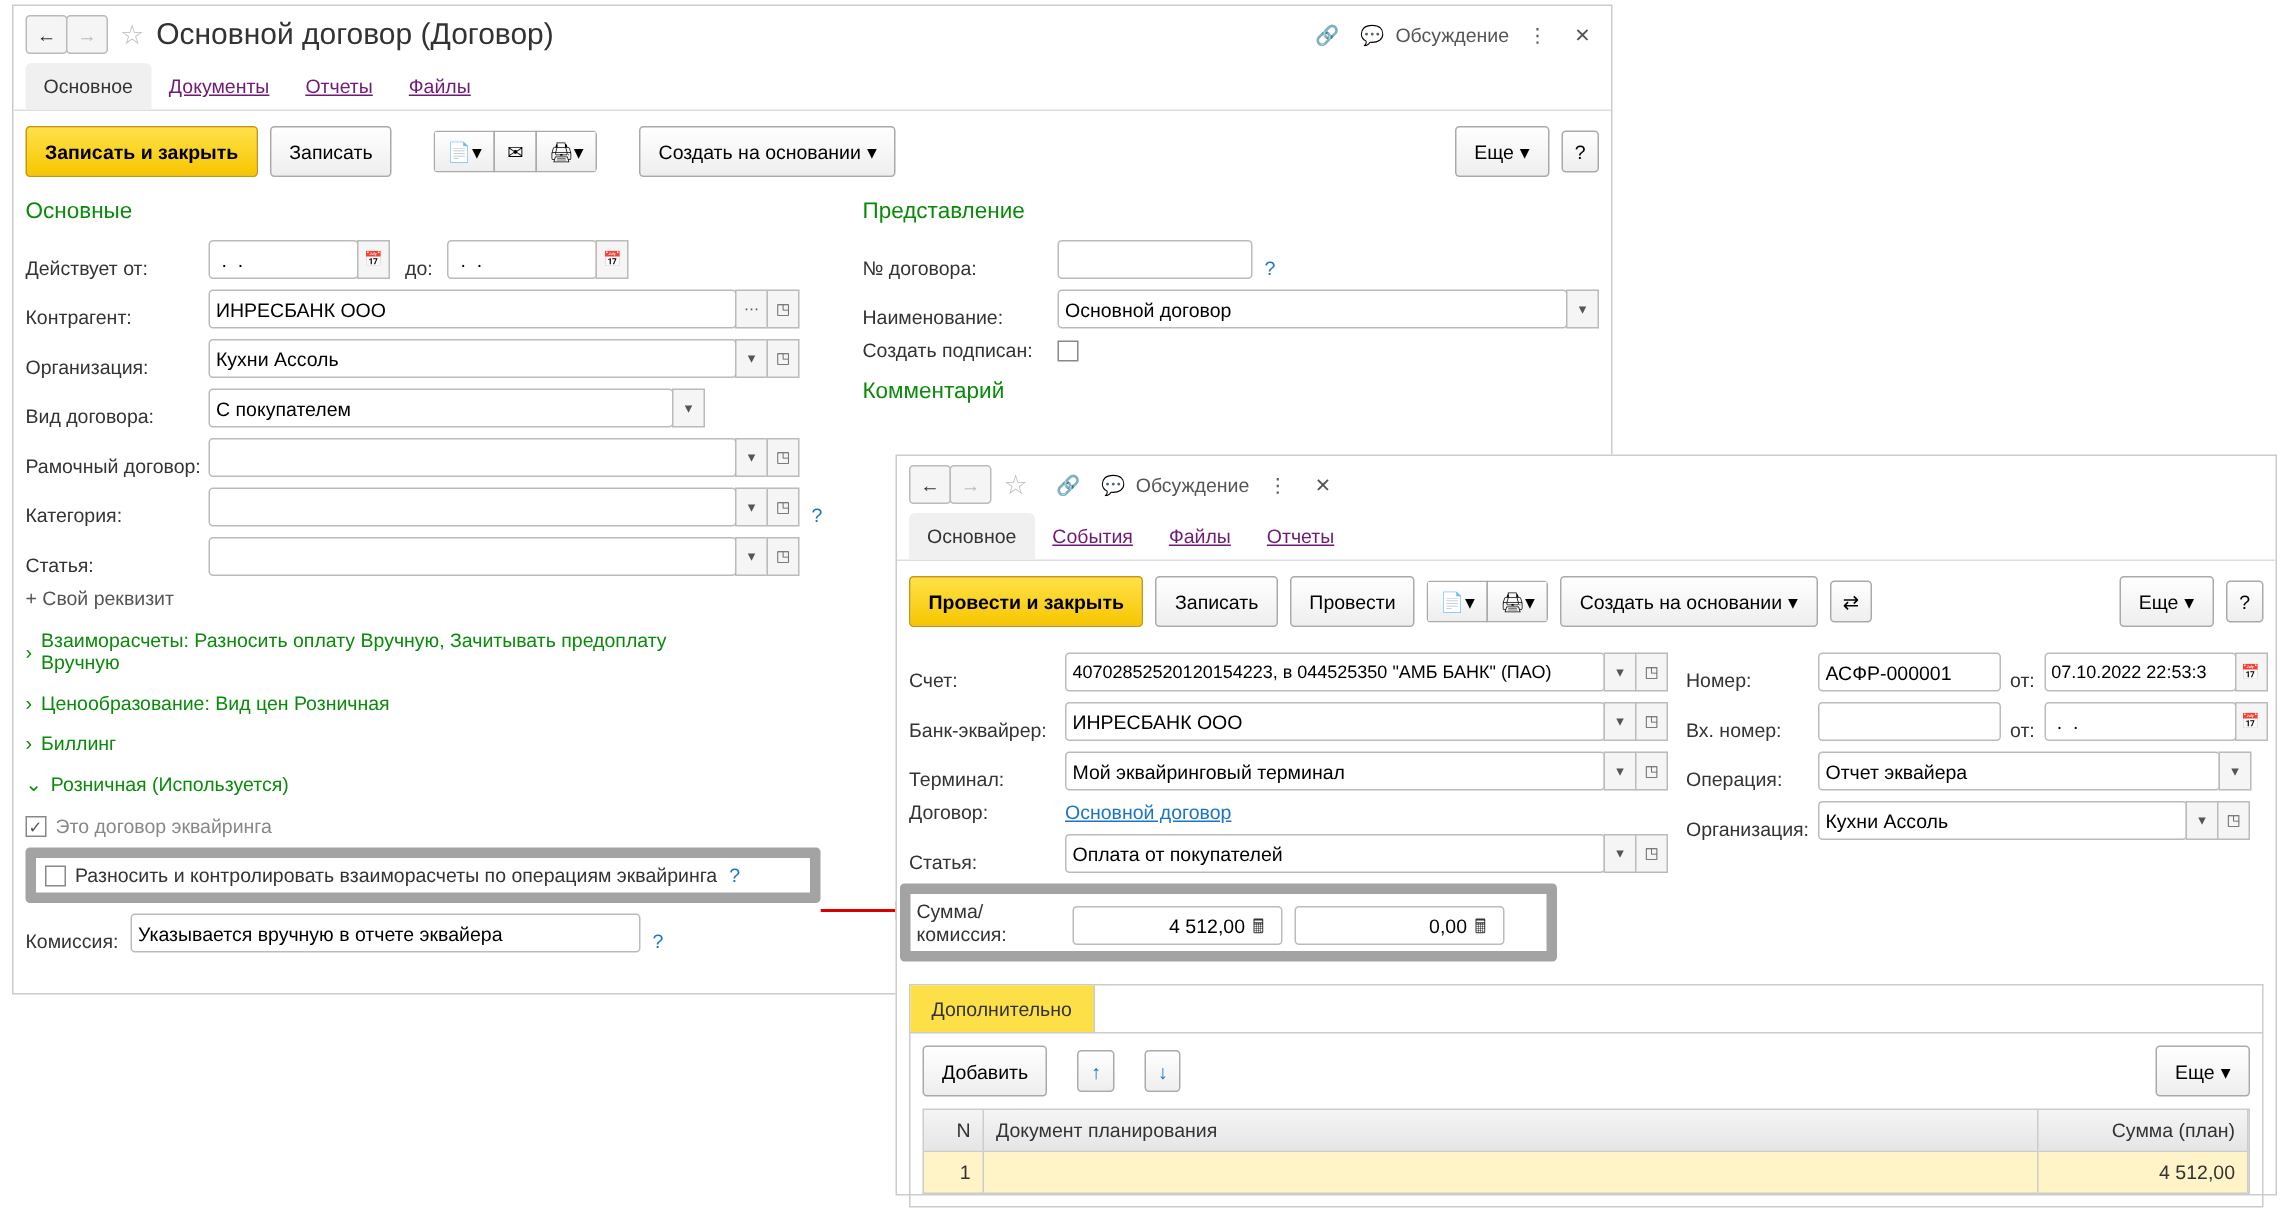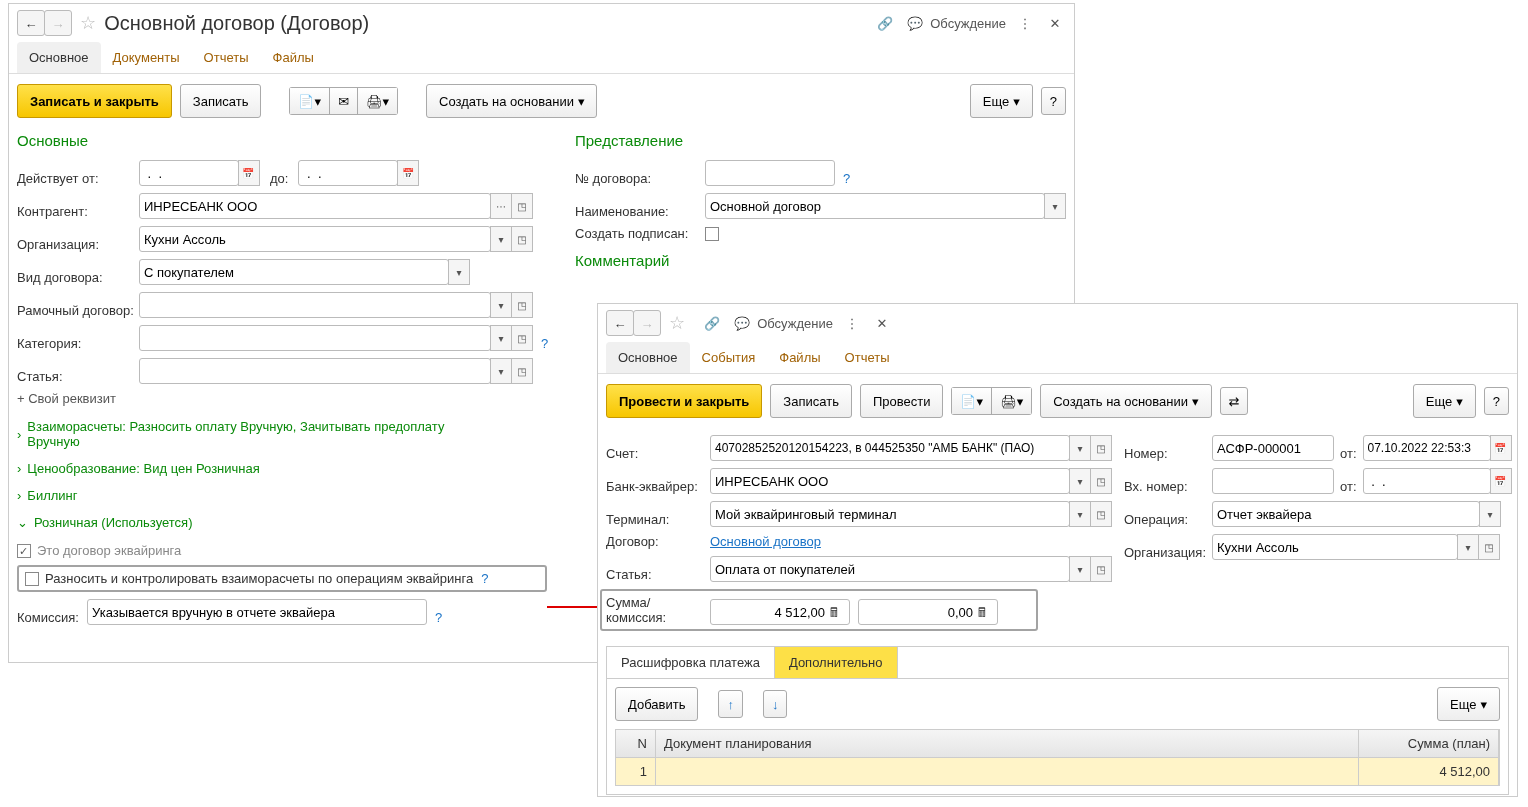--- a/index.html
+++ b/index.html
@@ -9,21 +9,21 @@
   .win1 { left:8px; top:3px; width:1067px; height:660px; }
   .win2 { left:597px; top:303px; width:921px; height:494px; }
   .wtitlebar { display:flex; align-items:center; height:38px; padding:0 8px; }
   .nav-btn { width:28px; height:26px; border:1px solid #bbb; background:#f5f5f5; display:inline-flex; align-items:center; justify-content:center; border-radius:3px; margin-right:0; cursor:pointer; }
   .nav-btn + .nav-btn { margin-left:-1px; }
   .nav-btn.dis { color:#bbb; }
   .title-star { font-size:18px; color:#bbb; margin:0 8px; }
   .wtitle { font-size:20px; color:#333; flex:1; }
   .title-ic { width:22px; height:22px; display:inline-flex; align-items:center; justify-content:center; color:#555; margin-left:8px; cursor:pointer; }
   .tabs { display:flex; gap:0; padding:0 8px; border-bottom:1px solid #ddd; }
-  .tab { padding:8px 12px; color:#a16207; cursor:pointer; }
+  .tab { padding:8px 12px; color:#701a75; text-decoration:underline; cursor:pointer; }
   .tab.active { background:#f0f0f0; color:#333; text-decoration:none; border-radius:4px 4px 0 0; }
   .toolbar { display:flex; align-items:center; gap:8px; padding:10px 8px; }
   .btn { height:28px; padding:16px 12px; border:1px solid #aaa; background:linear-gradient(#fff,#eee); border-radius:3px; cursor:pointer; display:inline-flex; align-items:center; gap:4px; font-size:13px; }
   .btn.yellow { background:linear-gradient(#ffe14a,#f7c600); border-color:#c79800; font-weight:bold; }
   .btn.ic { padding:0 8px; }
   .spacer { flex:1; }
   .section { font-size:15px; color:#0a8a0a; padding:4px 8px; }
   .form { padding:0 8px; }
   .row { display:flex; align-items:flex-end; margin:7px 0; }
   .lbl { width:122px; color:#333; }
@@ -31,21 +31,21 @@
   .field { position:relative; display:flex; align-items:center; }
   .input { height:26px; border:1px solid #bbb; background:#fff; padding:0 4px; font-size:13px; border-radius:3px; }
   .input.date { width:100px; }
   .ibtn { width:22px; height:26px; border:1px solid #bbb; background:#f5f5f5; display:inline-flex; align-items:center; justify-content:center; font-size:10px; color:#555; margin-left:-1px; cursor:pointer; }
   .help { color:#1a73c7; margin-left:8px; cursor:pointer; }
   .link { color:#1a73c7; cursor:pointer; }
   .expand { color:#0a8a0a; cursor:pointer; display:flex; align-items:center; gap:6px; padding:6px 8px; }
   .chev { color:#0a8a0a; }
   .cb { width:14px; height:14px; border:1px solid #888; margin-right:6px; display:inline-block; background:#fff; }
   .cb.checked::after { content:"✓"; font-size:11px; color:#555; position:relative; top:-2px; left:1px; }
-  .redbox { border:2px solid #a3a3a3; border-radius:3px; }
+  .redbox { border:7px solid #a3a3a3; border-radius:3px; }
   .arrow { position:absolute; }
   .twopanel { display:flex; gap:0; }
   .twopanel .col1 { width:560px; }
   .twopanel .col2 { flex:1; padding-left:8px; }
   .tbtabs { display:flex; border:1px solid #ccc; border-bottom:none; margin:8px 8px 0 8px; }
   .tbtab { padding:8px 14px; border-right:1px solid #ccc; cursor:pointer; background:#fde047; }
   .tbtab.active { background:#fff; }
   .tbbody { border:1px solid #ccc; margin:0 8px; padding:8px; }
   .tblhead { display:flex; background:linear-gradient(#f5f5f5,#e5e5e5); border:1px solid #ccc; }
   .tblhead > div { padding:6px 8px; border-right:1px solid #ccc; }
@@ -334,21 +334,20 @@
           <span style="width:88px">Организация:</span>
           <input class="input" style="width: 246px;" value="Кухни Ассоль">
           <span class="ibtn">▾</span>
           <span class="ibtn">◳</span>
         </div>
       </div>
     </div>
   </div>
 
   <div class="tbtabs">
-    <div class="tbtab active">Расшифровка платежа</div>
     <div class="tbtab">Дополнительно</div>
   </div>
   <div class="tbbody">
     <div style="display:flex;align-items:center;gap:20px;margin-bottom:8px;">
       <button class="btn">Добавить</button>
       <button class="btn ic" style="color:#1a73c7">↑</button>
       <button class="btn ic" style="color:#1a73c7">↓</button>
       <span class="spacer"></span>
       <button class="btn"><span>Еще</span> ▾</button>
     </div>

